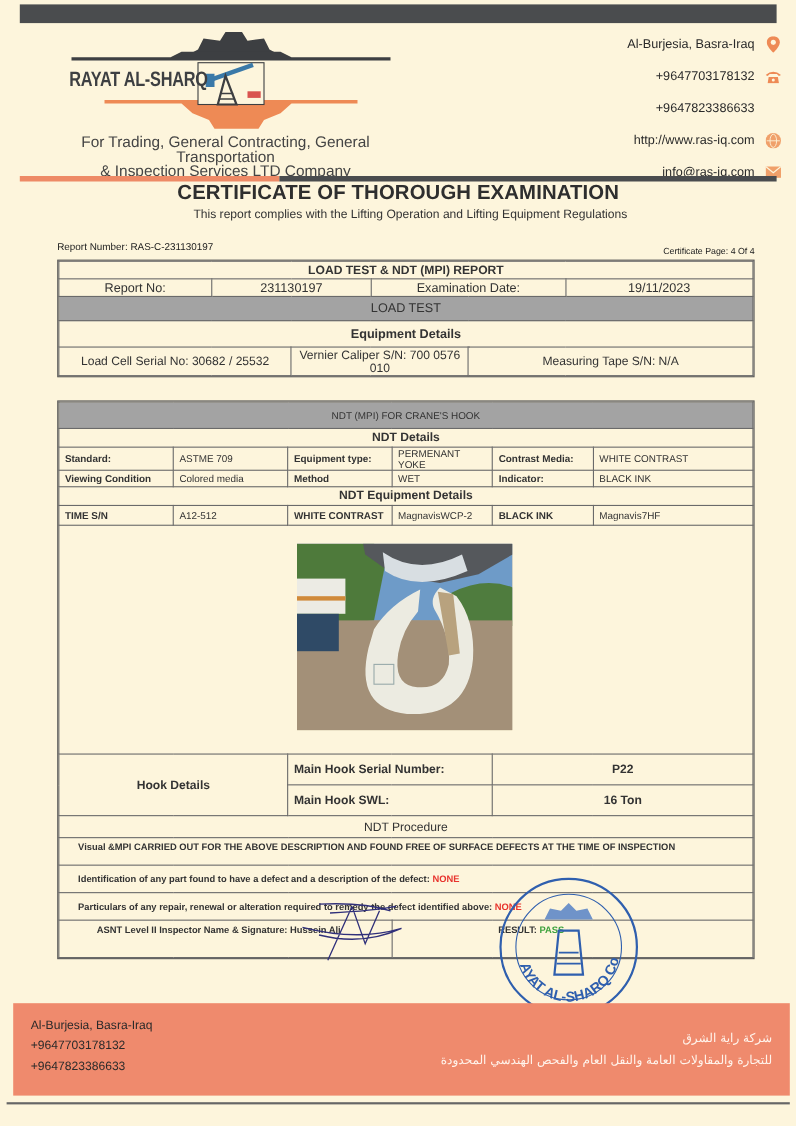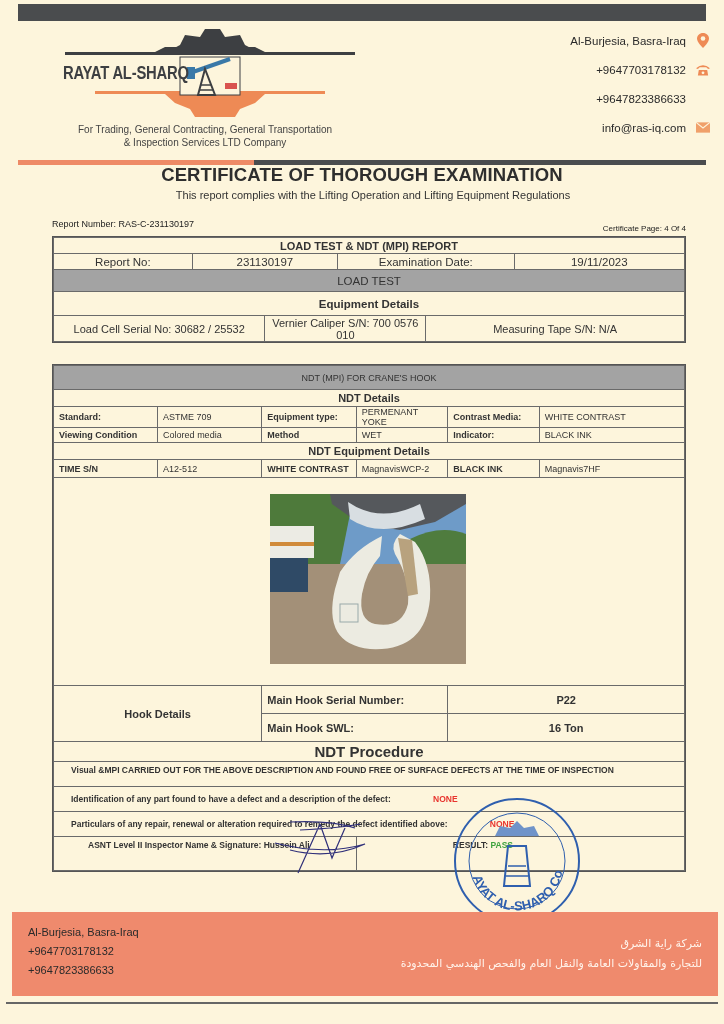--- a/index.html
+++ b/index.html
@@ -6,21 +6,21 @@
   html, body { width: 724px; height: 1024px; background: #fdf5dc; overflow: hidden; }
   body { position: relative; font-family: "Liberation Sans", "DejaVu Sans", sans-serif; color: #222; }
 
   .topbar { position: absolute; left: 18px; top: 4px; width: 688px; height: 17px; background: #4a4c4e; }
 
   
   .logo { position: absolute; left: 55px; top: 25px; width: 310px; height: 95px; }
   .logo svg { position: absolute; left: 0; top: 0; }
   .logo-en { position: absolute; left: 8px; top: 37px; font-family: "Liberation Sans", sans-serif; font-weight: bold; font-size: 19px; letter-spacing: -0.3px; color: #3d3f42; transform: scaleX(0.78); transform-origin: left center; }
   .logo-ar { position: absolute; left: 190px; top: 30px; font-family: "DejaVu Sans", sans-serif; font-weight: bold; font-size: 28px; color: #3d3f42; direction: rtl; }
-  .tagline { position: absolute; left: 45px; top: 123px; width: 320px; text-align: center; font-size: 10px; line-height: 13px; color: #444; }
+  .tagline { position: absolute; left: 45px; top: 123px; width: 320px; text-align: center; font-size: 14px; line-height: 13px; color: #444; }
 
   
   .contact { position: absolute; right: 14px; top: 26px; width: 230px; }
   .contact-row { display: flex; justify-content: flex-end; align-items: center; height: 29px; font-size: 11.5px; color: #2a2a2a; }
   .contact-row .ic { width: 14px; height: 14px; margin-left: 10px; display: inline-flex; align-items: center; justify-content: center; }
   .contact-row .ic.empty { width: 14px; }
 
   
   .divider { position: absolute; left: 18px; top: 160px; width: 688px; height: 5px; display: flex; }
   .divider .a { width: 236px; background: #ee8a66; }
@@ -43,22 +43,22 @@
   .tbl1 .eq-row td { height: 26px; font-size: 11px; }
 
   .tbl2 { position: absolute; left: 52px; top: 364px; width: 634px; border: 1px solid #555; }
   .tbl2 td { font-size: 9px; padding: 0 5px; height: 15px; color: #333; }
   .tbl2 .b { font-weight: bold; }
   .tbl2 .ctr { text-align: center; font-weight: bold; font-size: 11px; }
   .tbl2 .photo-cell { height: 208px; position: relative; }
   .photo { position: absolute; left: 216px; top: 16px; width: 196px; height: 170px; overflow: hidden; }
   .tbl2 .hook td { height: 28px; font-size: 11px; }
   .tbl2 .wide { height: 25px; font-size: 8.5px; font-weight: bold; padding-left: 17px; }
-  .tbl2 .proc-title { height: 20px; font-size: 15px; text-align: center; font-weight: bold; }
-  .red { color: #e8352e; margin-left: 40px; }
+  .tbl2 .proc-title { height: 20px; font-size: 11px; text-align: center; font-weight: normal; }
+  .red { color: #e8352e; }
   .green { color: #3fa33f; }
 
   .stamp { position: absolute; left: 450px; top: 796px; width: 134px; height: 130px; }
 
   .footer { position: absolute; left: 12px; top: 912px; width: 706px; height: 84px; background: #ef8a6d; }
   .footer-left { position: absolute; left: 16px; top: 11px; font-size: 11px; line-height: 19px; color: #2a2a2a; }
   .footer-right { position: absolute; right: 16px; top: 22px; text-align: right; font-family: "DejaVu Sans", sans-serif; font-size: 11px; line-height: 20px; color: #fff4ec; direction: rtl; }
   .bottom-line { position: absolute; left: 6px; top: 1002px; width: 712px; height: 2px; background: #666; }
 </style>
 </head>
@@ -106,20 +106,30 @@
       <svg width="15" height="12" viewBox="0 0 15 12">
           <path d="M0 4 Q7.5 -2 15 4 L13 5 L11 3 L4 3 L2 5 Z" fill="#ee8a55"></path>
           <path d="M3 6 L12 6 L13 12 L2 12 Z" fill="#ee8a55"></path>
           <circle cx="7.5" cy="9" r="1.5" fill="#fdf5dc"></circle>
         </svg>
     </span>
   </div>
   <div class="contact-row">
     <span>+9647823386633</span>
     <span class="ic empty"></span>
+  </div>
+  <div class="contact-row">
+    <span>http://www.ras-iq.com</span>
+    <span class="ic">
+      <svg width="14" height="14" viewBox="0 0 14 14">
+          <circle cx="7" cy="7" r="7" fill="#f0a06a"></circle>
+          <ellipse cx="7" cy="7" rx="3" ry="6" fill="none" stroke="#fdf5dc" stroke-width="0.8"></ellipse>
+          <line x1="1" y1="7" x2="13" y2="7" stroke="#fdf5dc" stroke-width="0.8"></line>
+        </svg>
+    </span>
   </div>
   <div class="contact-row">
     <span>info@ras-iq.com</span>
     <span class="ic">
       <svg width="15" height="11" viewBox="0 0 15 11">
           <rect width="15" height="11" fill="#f0a06a"></rect>
           <path d="M0 0 L7.5 6 L15 0" fill="none" stroke="#fdf5dc" stroke-width="1.2"></path>
         </svg>
     </span>
   </div>

